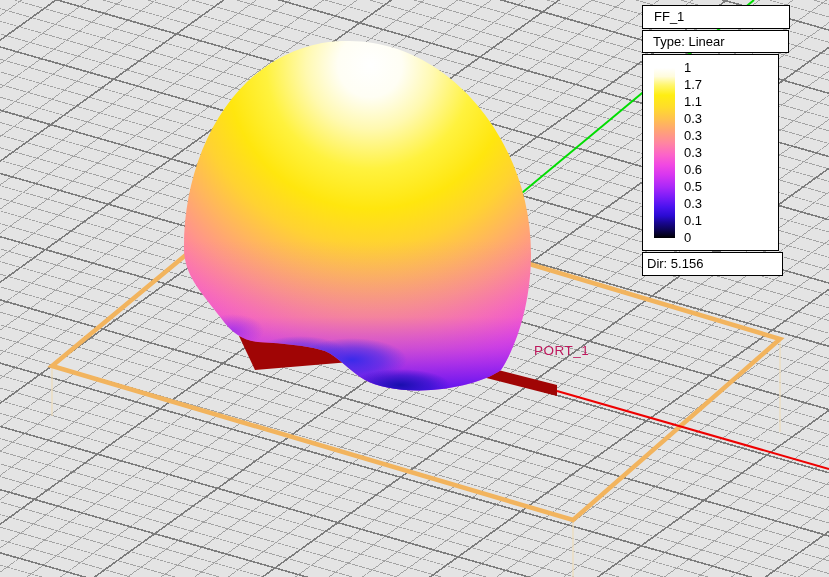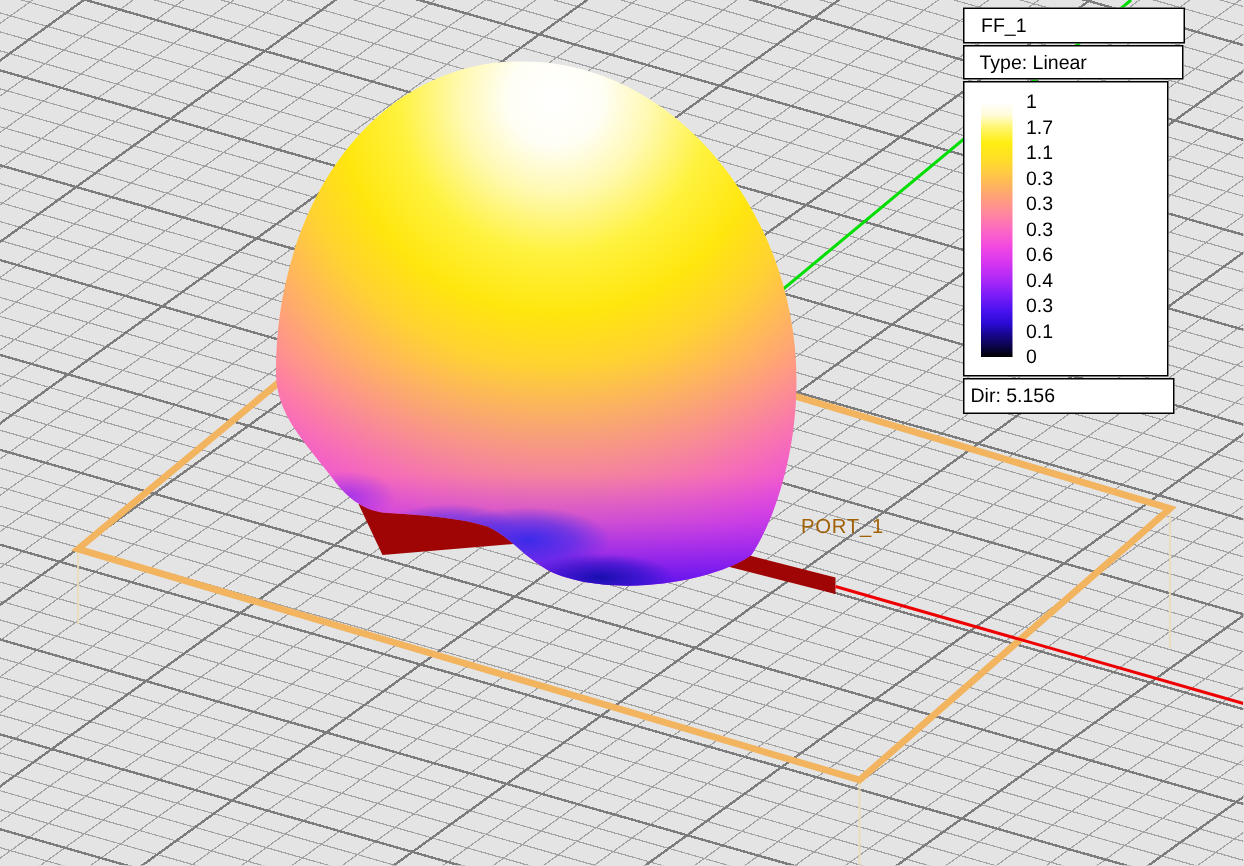--- a/index.html
+++ b/index.html
@@ -21,21 +21,21 @@
       repeating-linear-gradient(90deg,#7c7c7c 0px,#7c7c7c 2px,transparent 2px,transparent 125px),
       repeating-linear-gradient(0deg,#7c7c7c 0px,#7c7c7c 2px,transparent 2px,transparent 77.5px),
       repeating-linear-gradient(90deg,#a2a2a2 0px,#a2a2a2 1px,transparent 1px,transparent 25px),
       repeating-linear-gradient(0deg,#a2a2a2 0px,#a2a2a2 1px,transparent 1px,transparent 15.5px);
   }
   
   #scene{position:absolute;left:0;top:0;}
   
   #port-label{
     position:absolute;left:534px;top:343px;
-    color:#a16207;font-size:13.5px;letter-spacing:0.5px;
+    color:#be185d;font-size:13.5px;letter-spacing:0.5px;
     white-space:nowrap;
   }
   
   .lg-box{
     position:absolute;left:642px;width:135px;
     background:#ffffff;border:1px solid #000000;
     color:#000000;font-size:13px;
     box-sizing:content-box;
   }
   #lg-title{top:5px;height:22px;line-height:22px;padding-left:11px;}
@@ -152,21 +152,21 @@
     </div>
     <div class="lg-box" id="lg-scale">
       <div id="colorbar"></div>
       <div class="cb-tick" style="top:6px">1</div>
       <div class="cb-tick" style="top:23px">1.7</div>
       <div class="cb-tick" style="top:40px">1.1</div>
       <div class="cb-tick" style="top:57px">0.3</div>
       <div class="cb-tick" style="top:74px">0.3</div>
       <div class="cb-tick" style="top:91px">0.3</div>
       <div class="cb-tick" style="top:108px">0.6</div>
-      <div class="cb-tick" style="top:125px">0.4</div>
+      <div class="cb-tick" style="top:125px">0.5</div>
       <div class="cb-tick" style="top:142px">0.3</div>
       <div class="cb-tick" style="top:159px">0.1</div>
       <div class="cb-tick" style="top:176px">0</div>
     </div>
     <div class="lg-box" id="lg-dir">
       <span>Dir: 5.156</span>
     </div>
   </div>
 
 </div>

